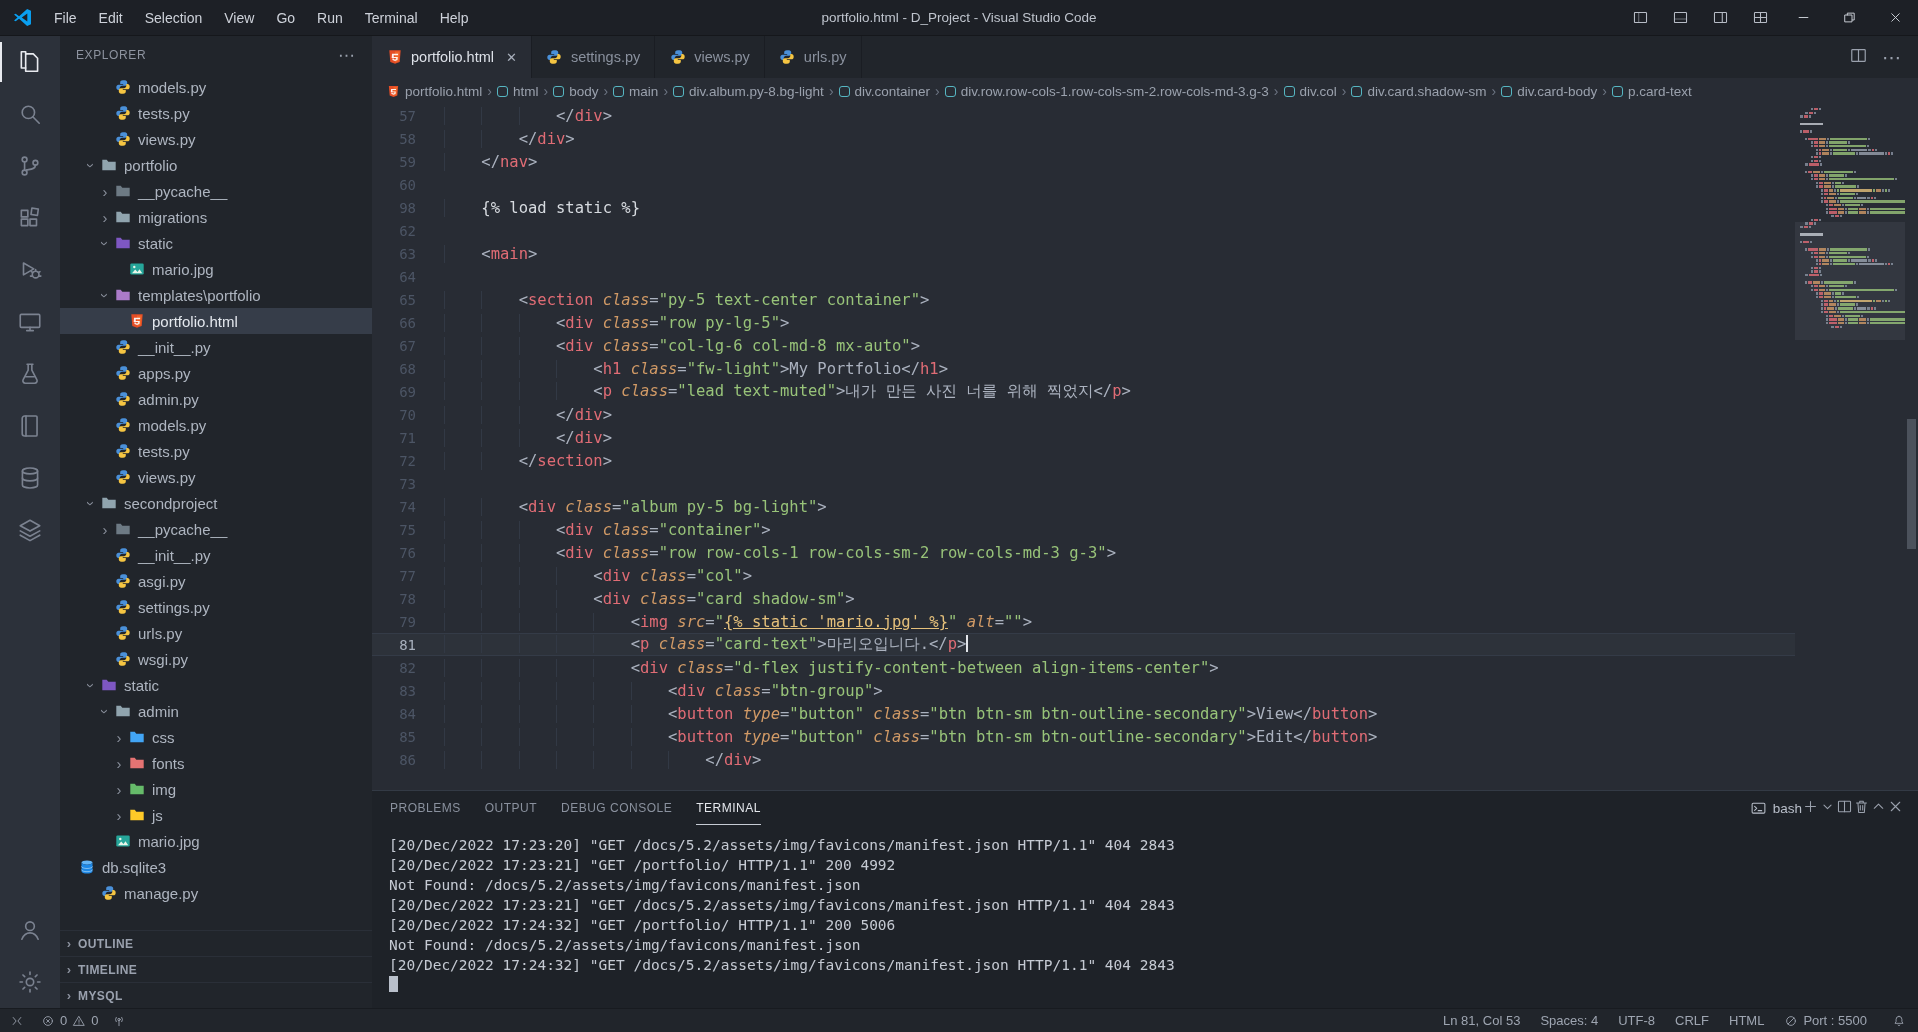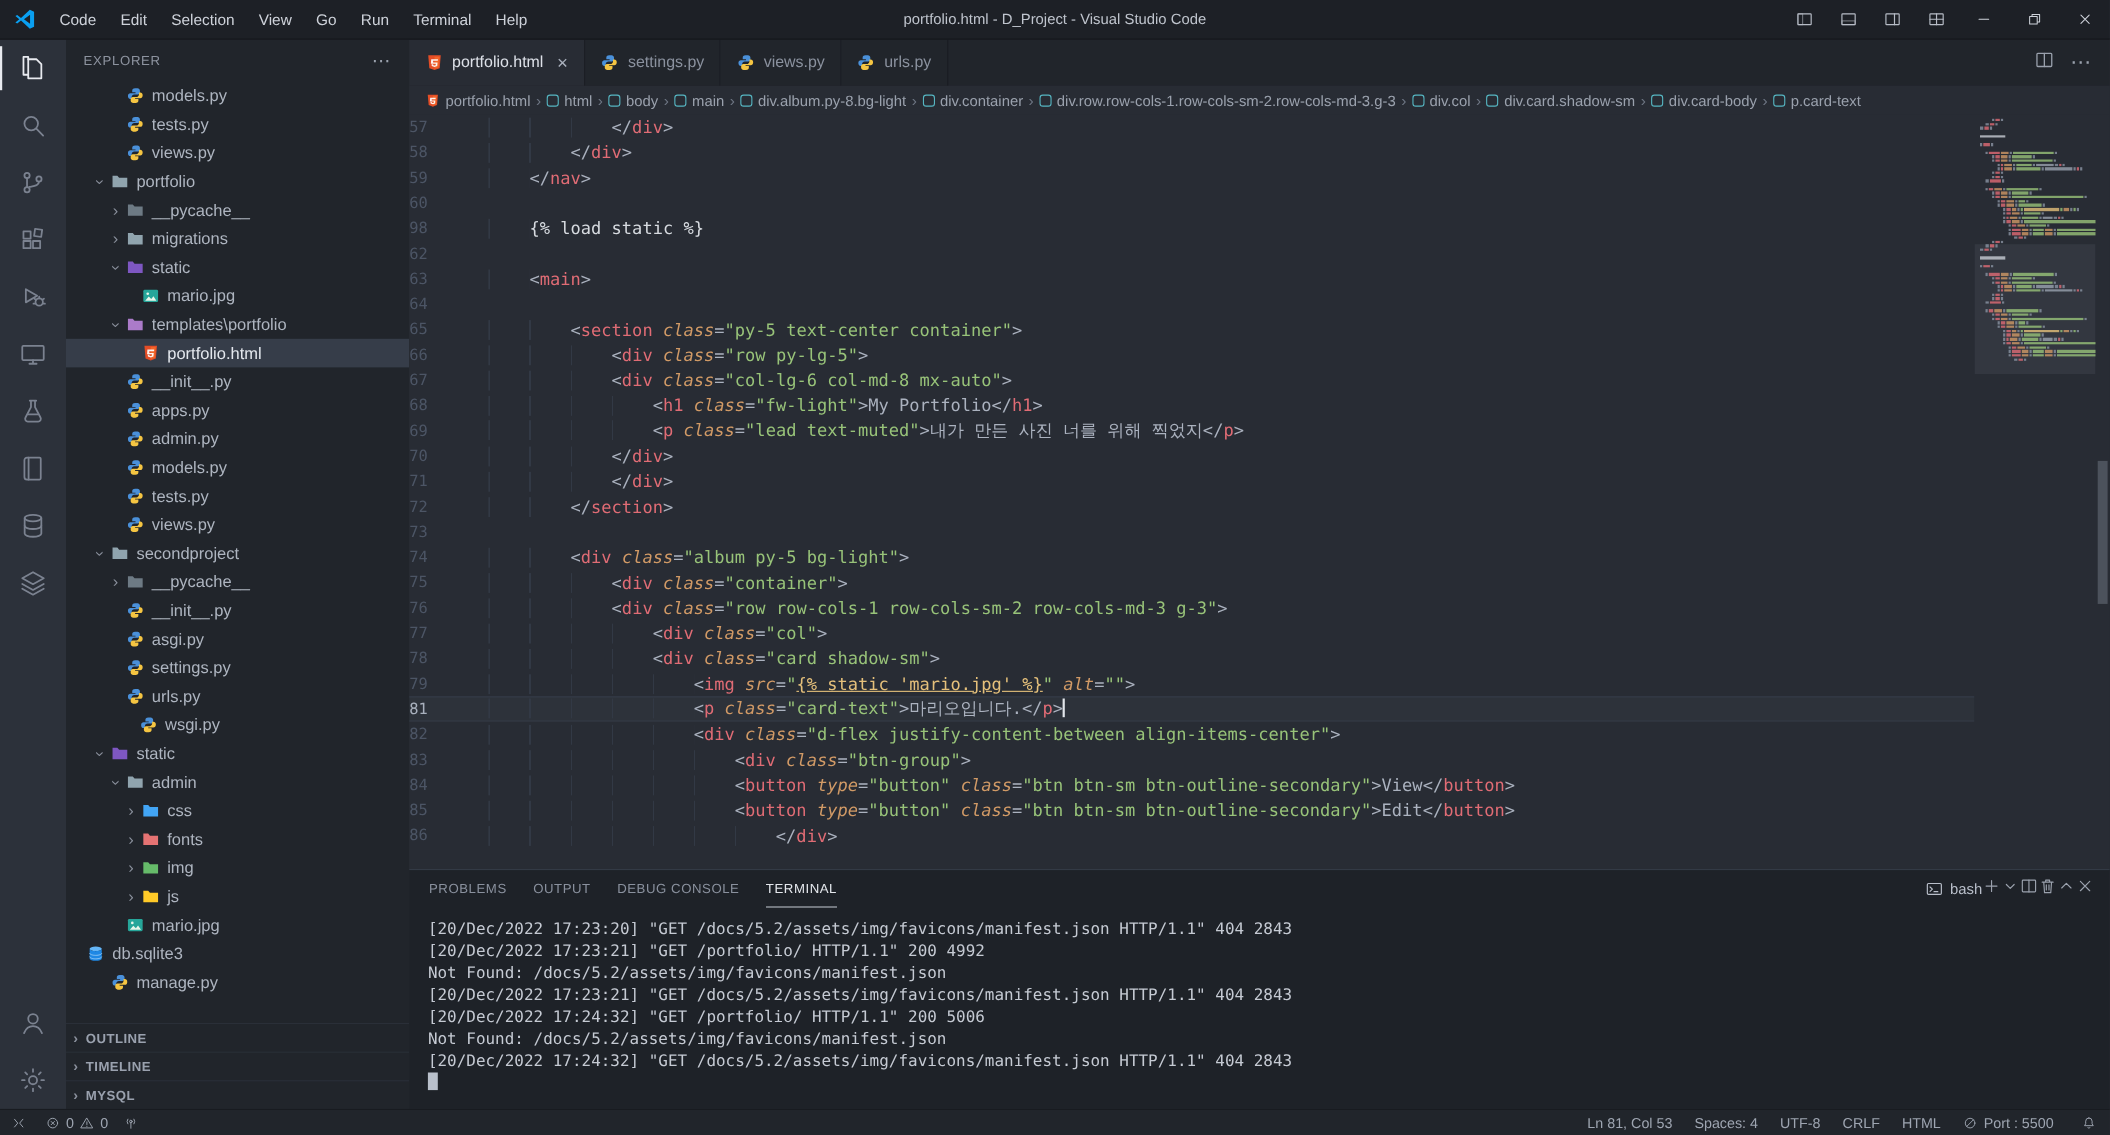--- a/index.html
+++ b/index.html
@@ -61,21 +61,21 @@
   .crumb{display:flex;align-items:center;gap:5px}
   .crumb .fic{margin:0;width:14px;height:14px}
   .crumb .fic svg{width:13px;height:13px}
   .csep{color:#6d7583;margin:0 5px;font-size:14px}
   .sym{width:11px;height:11px;border:1.5px solid #56b6c2;border-radius:3px;display:inline-block}
 
   
   .editor-wrap{height:686px;display:flex;overflow:hidden;position:relative;flex:none;background:#282c34}
   .code-area{flex:1;overflow:hidden;min-width:0}
   .cl{height:23px;display:flex;align-items:center;font-family:"DejaVu Sans Mono",monospace;font-size:15.5px;white-space:pre}
-  .cl .ln{width:72px;flex:none;text-align:left;padding-right:28px;color:#4c5565;font-size:14px}
+  .cl .ln{width:72px;flex:none;text-align:right;padding-right:28px;color:#4c5565;font-size:14px}
   .cl .lb{flex:1;white-space:pre}
   .cl.cur{background:rgba(160,175,210,.045);box-shadow:inset 0 1px 0 #343b47,inset 0 -1px 0 #343b47}
   .cl.cur .ln{color:#a8b0bd}
   .indent{display:inline-block;background:repeating-linear-gradient(to right,#323945 0,#323945 1px,transparent 1px,transparent 4ch)}
   .tk-p{color:#abb2bf}.tk-t{color:#e06c75}.tk-a{color:#d19a66;font-style:italic}
   .tk-s{color:#98c379}.tk-x{color:#abb2bf}.tk-w{color:#d7dbe0}
   .tk-u{color:#e5c07b;text-decoration:underline}
   .cursor{display:inline-block;width:2px;height:17px;background:#e2e5ea;vertical-align:-3px}
 
   .minimap{width:110px;flex:none;position:relative;padding-top:4px;overflow:hidden}
@@ -107,21 +107,21 @@
 </head>
 <body>
 
 <div class="titlebar">
   <span class="logo">
     <svg viewBox="0 0 24 24">
         <path fill="#0a9ff0" fill-rule="evenodd" d="M17.3 2.2 8.1 10.6 4.2 7.6l-1.9.9 4 3.5-4 3.5 1.9.9 3.9-3 9.2 8.4 4.4-2.1V4.3zM17.5 7.4v9.2L11.2 12z"></path>
       </svg>
   </span>
   <div class="menus">
-      <span class="menu-item">Code</span>
+      <span class="menu-item">File</span>
       <span class="menu-item">Edit</span>
       <span class="menu-item">Selection</span>
       <span class="menu-item">View</span>
       <span class="menu-item">Go</span>
       <span class="menu-item">Run</span>
       <span class="menu-item">Terminal</span>
       <span class="menu-item">Help</span>
     </div>
   <div class="tb-title">portfolio.html - D_Project - Visual Studio Code</div>
   <div class="tb-right">
@@ -494,21 +494,21 @@
         <div class="trow" style="padding-left: 36px;">
           <span class="chev-sp"></span>
           <span class="fic">
             <svg viewBox="0 0 16 16">
               <path d="M7.9 1.3c-2.1 0-2.7 1-2.7 2.1v1.5h3v.8H3.5c-1.2 0-2.2.8-2.2 2.6 0 1.8 1 2.6 2.2 2.6h1.2V9.2c0-1.3 1.1-2.4 2.4-2.4h3.2c1 0 1.9-.9 1.9-2V3.4c0-1.1-1-2.1-2.2-2.1z" fill="#4a90d9"></path>
               <path d="M8.1 14.7c2.1 0 2.7-1 2.7-2.1v-1.5h-3v-.8h4.7c1.2 0 2.2-.8 2.2-2.6 0-1.8-1-2.6-2.2-2.6h-1.2v1.7c0 1.3-1.1 2.4-2.4 2.4H5.7c-1 0-1.9.9-1.9 2v1.4c0 1.1 1 2.1 2.3 2.1z" fill="#f5c542"></path>
             </svg>
           </span>
           <span>urls.py</span>
         </div>
-        <div class="trow" style="padding-left: 48px;">
+        <div class="trow" style="padding-left: 36px;">
           <span class="chev-sp"></span>
           <span class="fic">
             <svg viewBox="0 0 16 16">
               <path d="M7.9 1.3c-2.1 0-2.7 1-2.7 2.1v1.5h3v.8H3.5c-1.2 0-2.2.8-2.2 2.6 0 1.8 1 2.6 2.2 2.6h1.2V9.2c0-1.3 1.1-2.4 2.4-2.4h3.2c1 0 1.9-.9 1.9-2V3.4c0-1.1-1-2.1-2.2-2.1z" fill="#4a90d9"></path>
               <path d="M8.1 14.7c2.1 0 2.7-1 2.7-2.1v-1.5h-3v-.8h4.7c1.2 0 2.2-.8 2.2-2.6 0-1.8-1-2.6-2.2-2.6h-1.2v1.7c0 1.3-1.1 2.4-2.4 2.4H5.7c-1 0-1.9.9-1.9 2v1.4c0 1.1 1 2.1 2.3 2.1z" fill="#f5c542"></path>
             </svg>
           </span>
           <span>wsgi.py</span>
         </div>
         <div class="trow" style="padding-left: 22px;">

